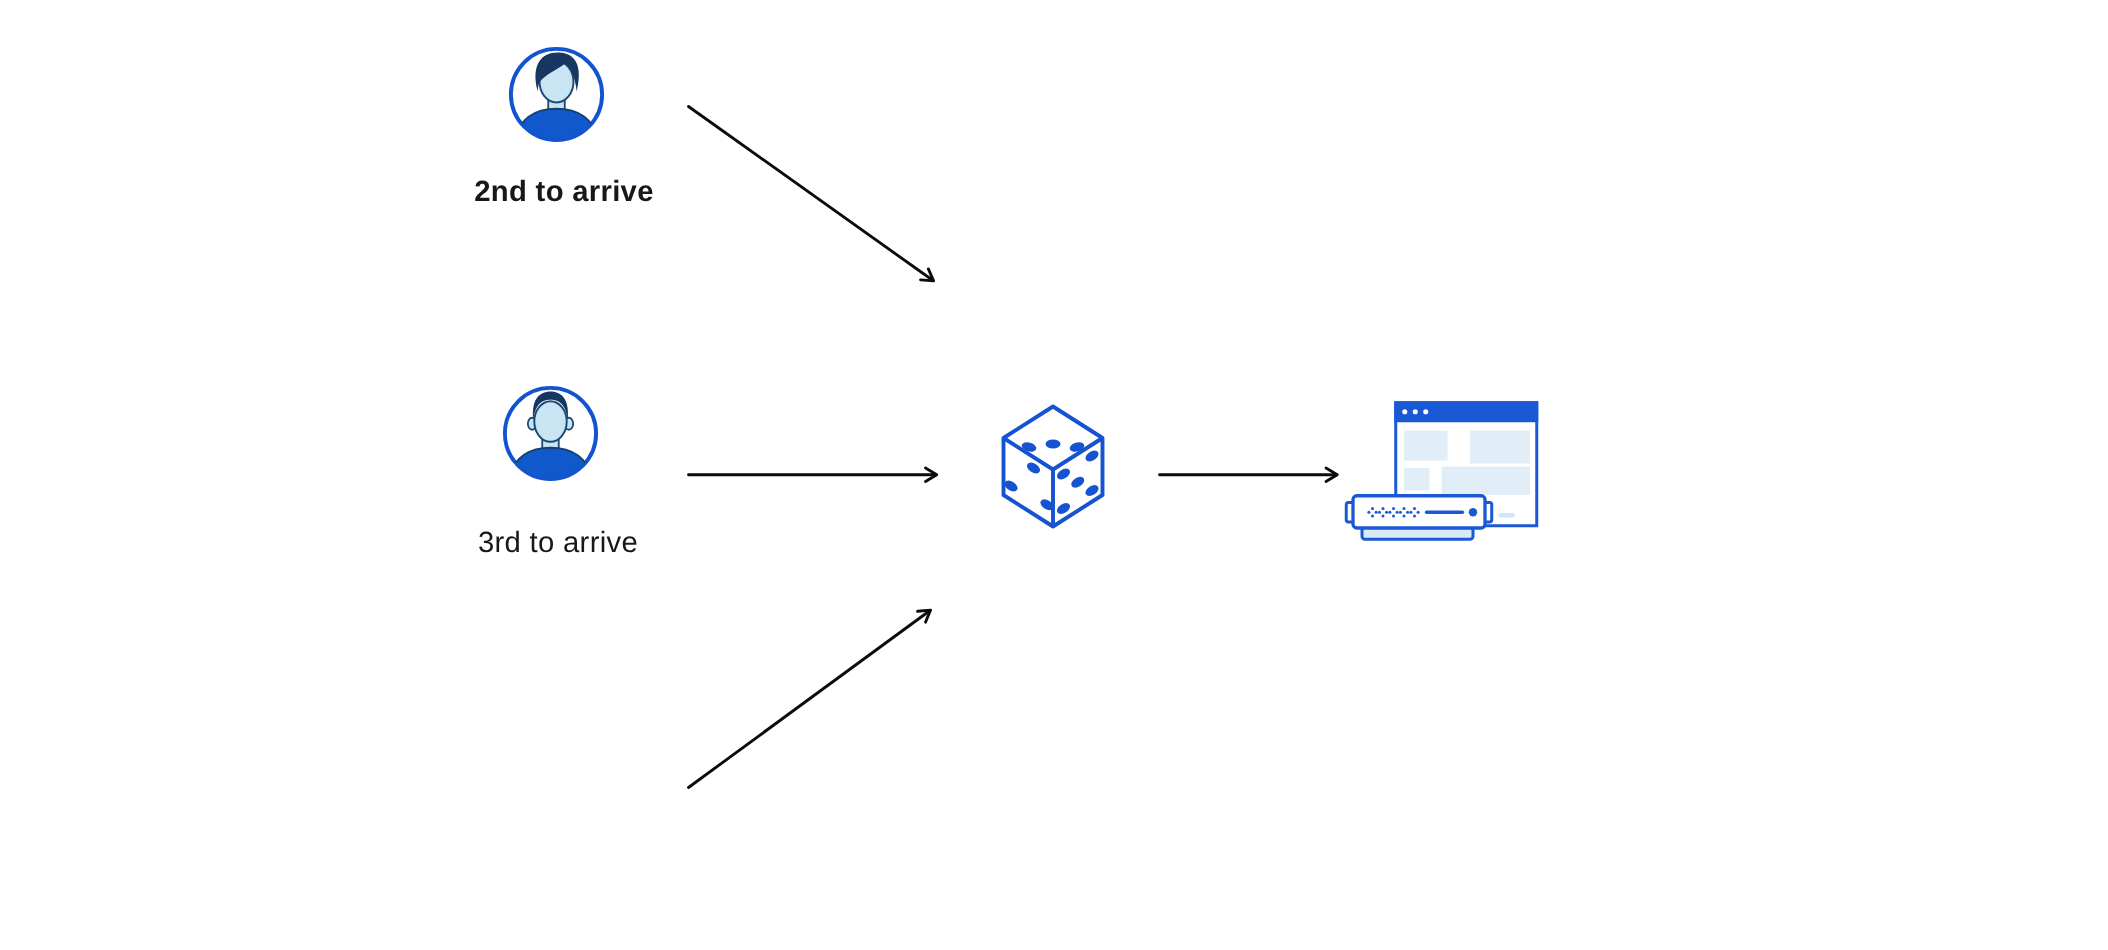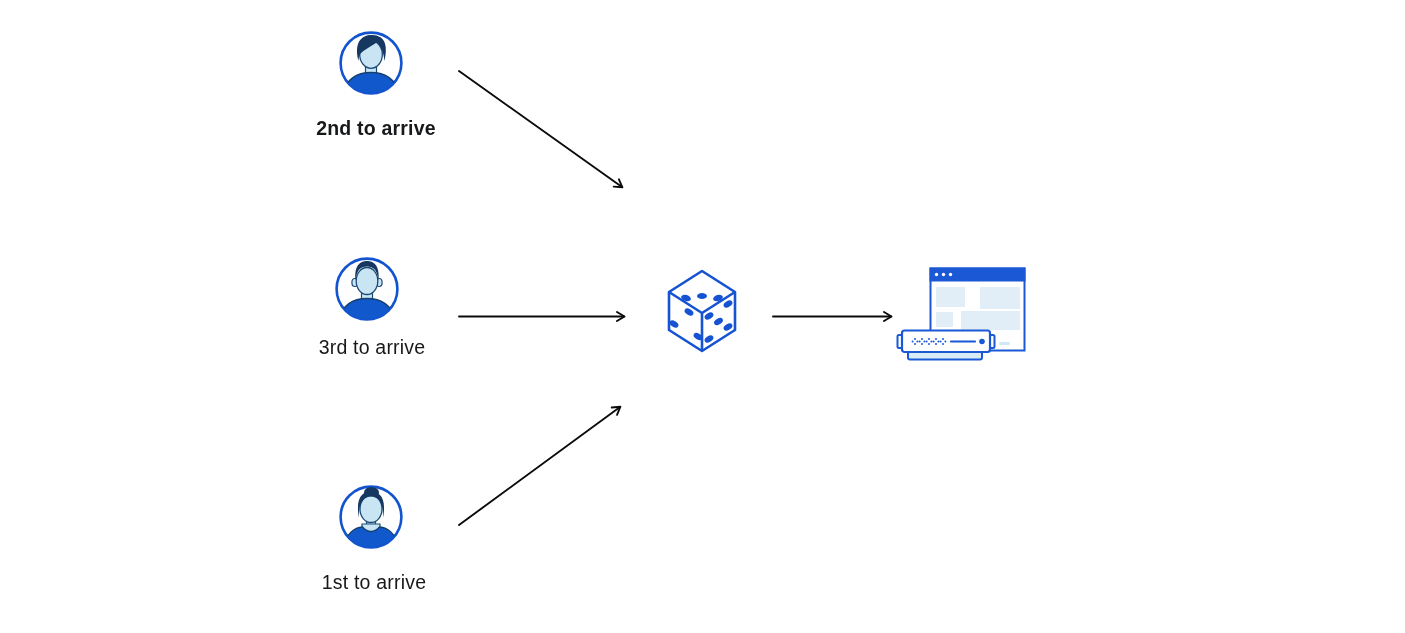--- a/index.html
+++ b/index.html
@@ -61,42 +61,23 @@
       <circle cx="33" cy="33" r="30.4" fill="#ffffff" stroke="#1254cf" stroke-width="2.6"></circle>
       <g clip-path="url(#clipB)">
         <rect x="27.5" y="32" width="11" height="12" fill="#c9e5f4" stroke="#1b4a77" stroke-width="1.2"></rect>
         <path d="M4,66 C8,48 19,42.5 33,42.5 C47,42.5 58,48 62,66 Z" fill="#1158cd" stroke="#16406e" stroke-width="1.3"></path>
         <ellipse cx="20.8" cy="26.5" rx="2.9" ry="4" fill="#c9e5f4" stroke="#1b4a77" stroke-width="1.2"></ellipse>
         <ellipse cx="45.2" cy="26.5" rx="2.9" ry="4" fill="#c9e5f4" stroke="#1b4a77" stroke-width="1.2"></ellipse>
         <ellipse cx="33" cy="25" rx="10.8" ry="13.5" fill="#c9e5f4" stroke="#1b4a77" stroke-width="1.3"></ellipse>
         <path d="M21.5,24 C20,8.5 27,5 33,5 C39,5 46,8.5 44.5,24 C43,13.5 39,10.5 33,10.5 C27,10.5 23,13.5 21.5,24 Z" fill="#16375f"></path>
       </g>
     </svg>
-    <div class="node-label" style="left:-52px; top:80px;text-align:center;">3rd to arrive</div>
+    <div class="node-label" style="left:-52px; top:95px;text-align:center;">3rd to arrive</div>
   </div>
 
-  <div class="node" style="left:338px; top:484px;">
-    <svg width="66" height="66" viewBox="0 0 66 66">
-      <defs>
-          <clipPath id="clipC">
-            <circle cx="33" cy="33" r="30"></circle>
-          </clipPath>
-        </defs>
-      <circle cx="33" cy="33" r="30.4" fill="#ffffff" stroke="#1254cf" stroke-width="2.6"></circle>
-      <g clip-path="url(#clipC)">
-        <ellipse cx="33.5" cy="8.5" rx="7.5" ry="5.5" fill="#16375f"></ellipse>
-        <rect x="28.5" y="32" width="9" height="11" fill="#c9e5f4" stroke="#1b4a77" stroke-width="1.2"></rect>
-        <path d="M24,46.5 Q33,52.5 42,46.5 L42,40 L24,40 Z" fill="#c9e5f4" stroke="#1b4a77" stroke-width="1.2"></path>
-        <path d="M4,66 C8,49 17,43.5 24.5,43 Q33,52 41.5,43 C49,43.5 58,49 62,66 Z" fill="#1158cd" stroke="#16406e" stroke-width="1.3"></path>
-        <ellipse cx="33" cy="25" rx="11" ry="13.5" fill="#c9e5f4" stroke="#1b4a77" stroke-width="1.3"></ellipse>
-        <path d="M21,34 C17,13 25,7.5 33,7.5 C41,7.5 49,13 45,34 C45.5,21 42,12.5 33,12.5 C24,12.5 20.5,21 21,34 Z" fill="#16375f"></path>
-      </g>
-    </svg>
-    <div class="node-label" style="left:-54px; top:87px;">1st to arrive</div>
-  </div>
 
   <div class="node" style="left:665px; top:269px;">
     <svg width="74" height="84" viewBox="0 0 74 84">
       <g stroke="#1553d2" stroke-width="2.6" stroke-linejoin="round" fill="#ffffff">
         <path d="M37,2 L70,23 L70,61 L37,82 L4,61 L4,23 Z"></path>
         <path d="M4,23 L37,44 L70,23" fill="none"></path>
         <path d="M37,44 L37,82" fill="none"></path>
       </g>
       <g fill="#1553d2">
         <ellipse cx="21" cy="29" rx="5" ry="3" transform="rotate(16 21 29)"></ellipse>

